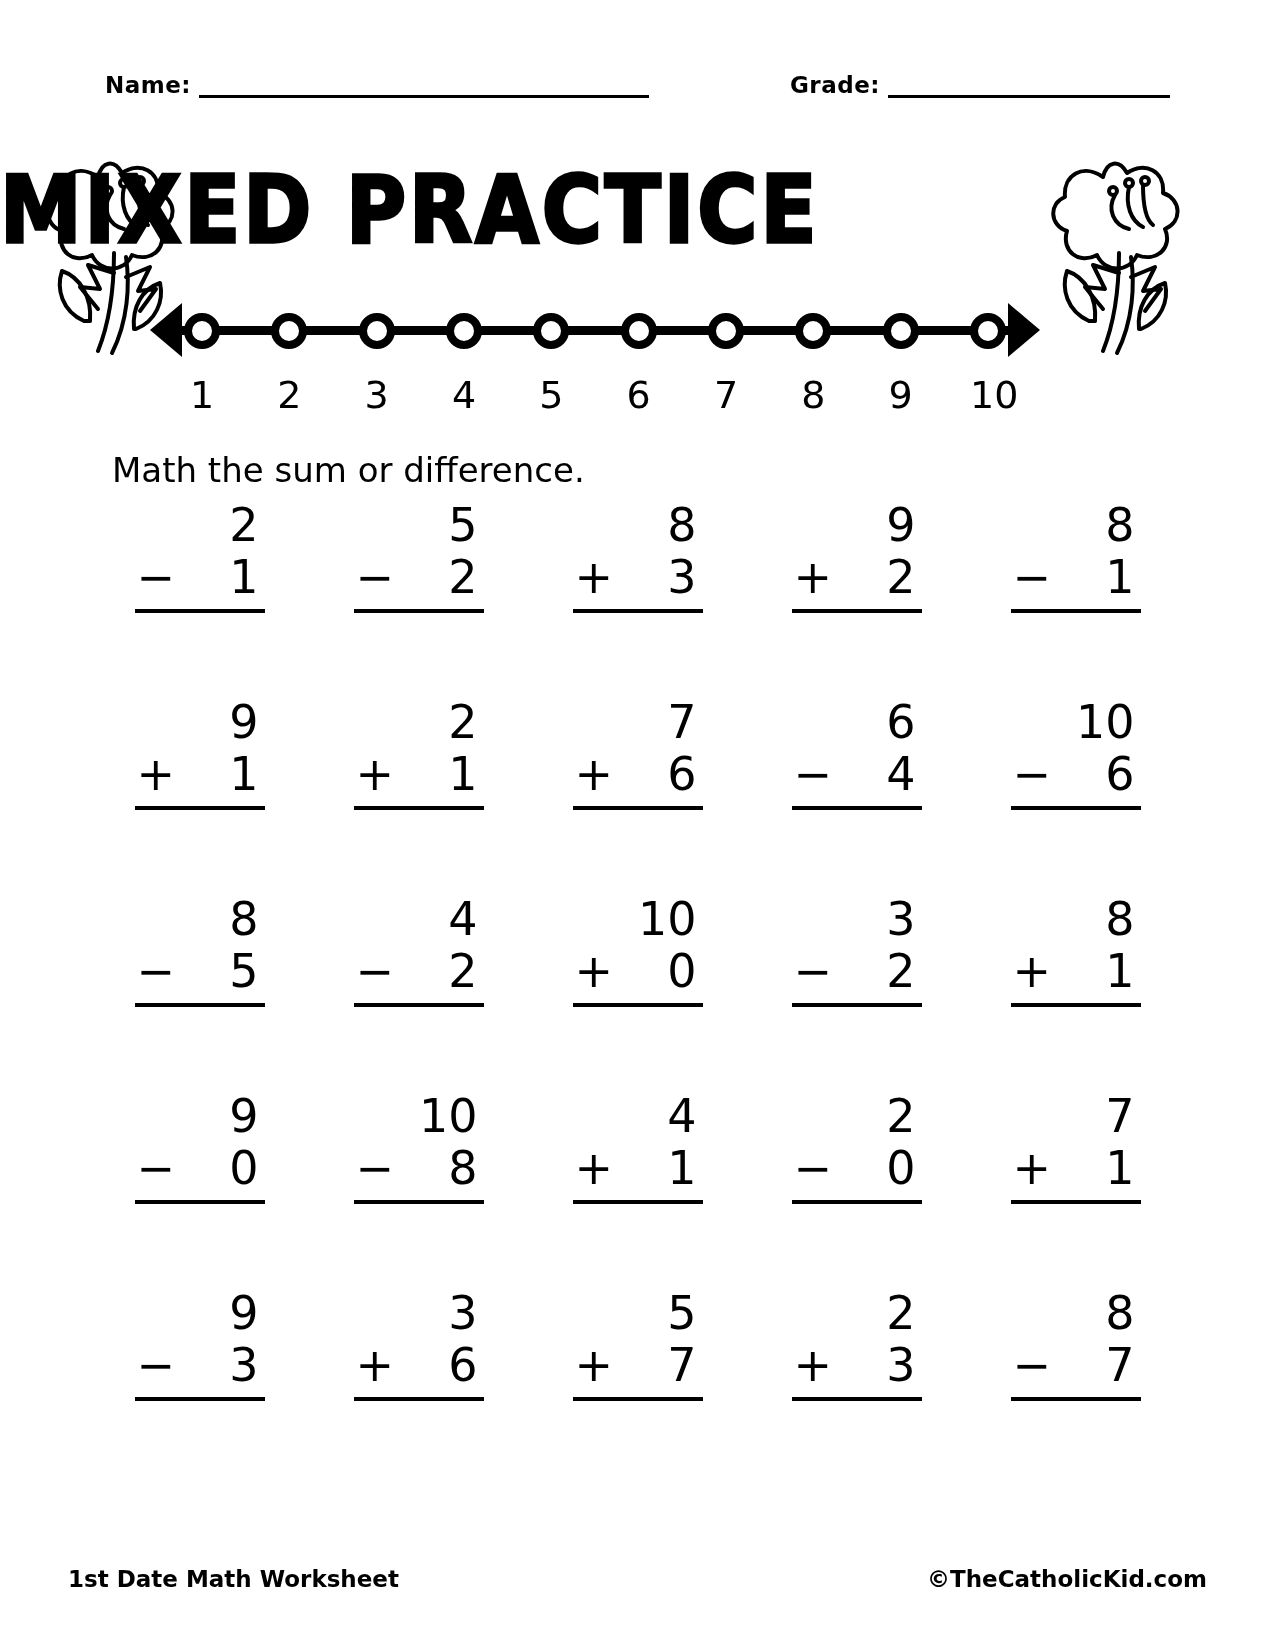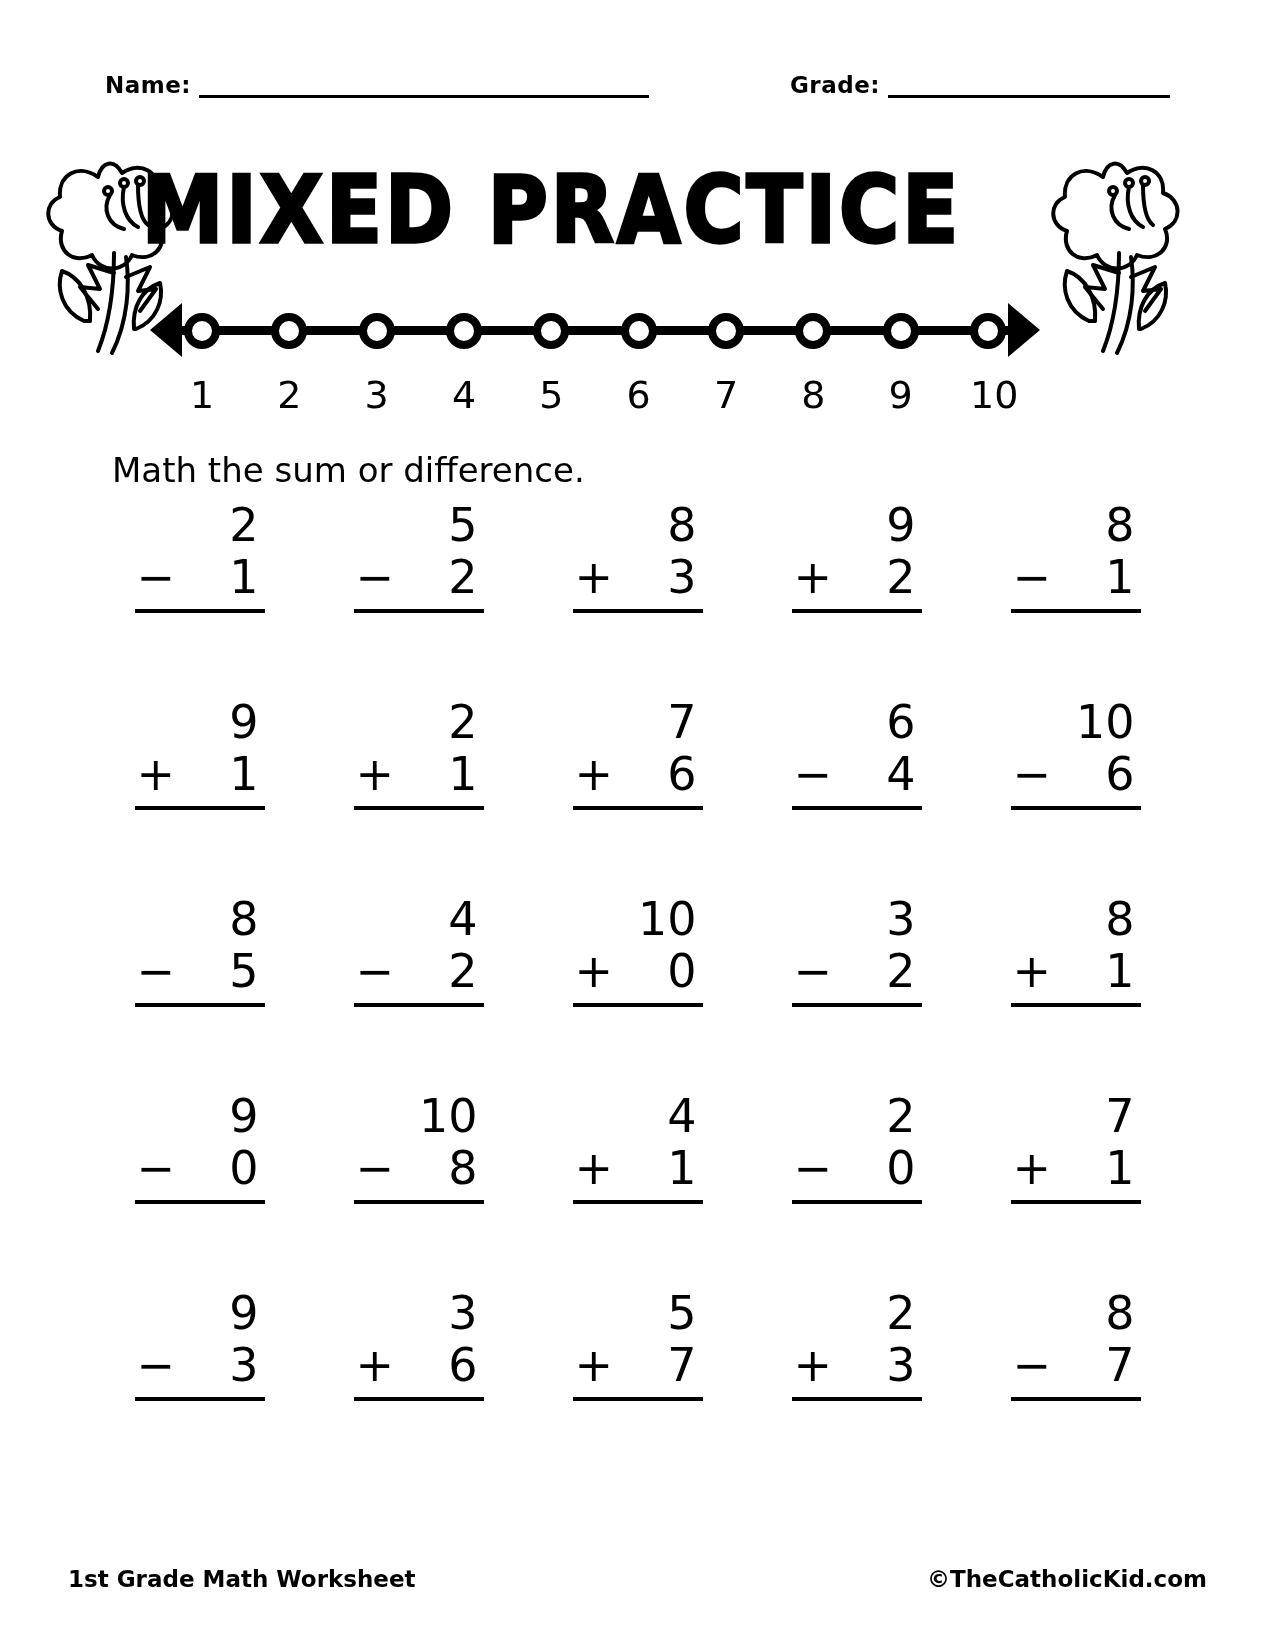--- a/index.html
+++ b/index.html
@@ -51,21 +51,21 @@
   }
   .name-line { width: 450px; }
   .date-line { width: 282px; }
 
   
   .title-block {
     position: absolute;
     top: 165px;
     left: 0;
     width: 1103px;
-    text-align: center;
+    text-align: left;
   }
   .title {
     font-family: "DejaVu Sans", sans-serif;
     font-size: 82px;
     font-weight: bold;
     letter-spacing: 3px;
     line-height: 1;
     margin: 0;
     -webkit-text-stroke: 3px #000;
     transform: scaleY(1.12);
@@ -551,17 +551,17 @@
       <div class="prob-bottom">
             <span class="prob-op">−</span>
             <span>7</span>
           </div>
     </div>
       </div>
 
   </div>
 
   <div class="footer">
-    <span>1st Grade Math Worksheet</span>
+    <span>1st Date Math Worksheet</span>
     <span>©TheCatholicKid.com</span>
   </div>
 
 </div>
 
 </body></html>

